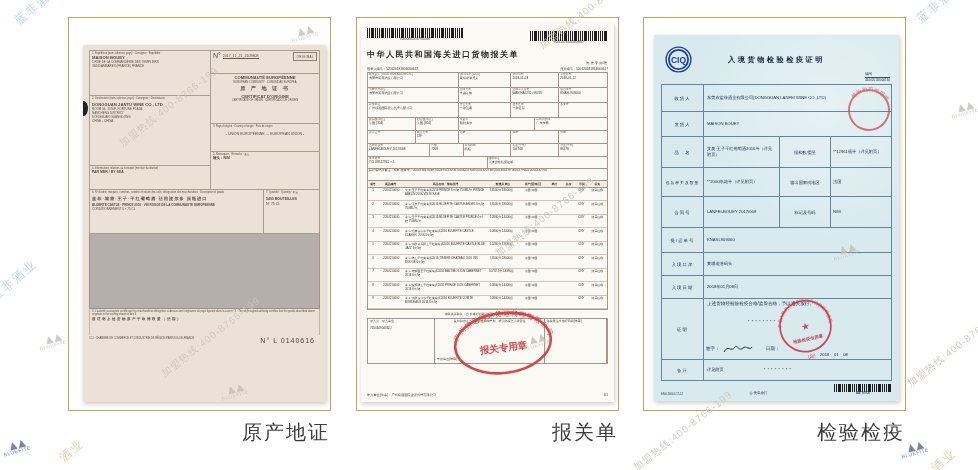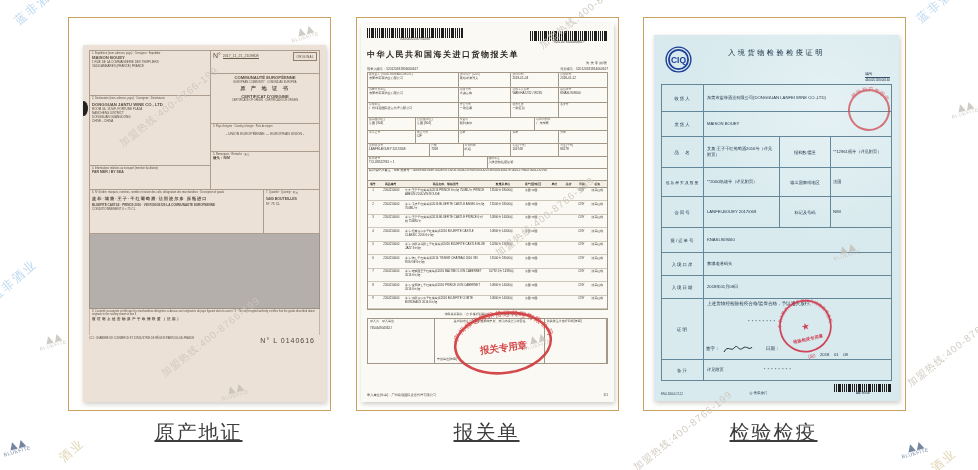--- a/index.html
+++ b/index.html
@@ -1,21 +1,21 @@
 <!DOCTYPE html>
 <html><head>
 <meta charset="utf-8">
 <style>
   html,body{margin:0;padding:0;background:#fff;}
   .stage{position:relative;width:978px;height:470px;background:#ffffff;overflow:hidden;
          font-family:"Liberation Sans","DejaVu Sans",sans-serif;-webkit-text-size-adjust:none;}
   
   .panel{position:absolute;top:17px;width:261px;height:392px;background:#fff;border:1px solid #c9a160;z-index:10;}
   #p1{left:68px}#p2{left:356px}#p3{left:643px}
-  .caption{position:absolute;top:419px;width:263px;text-align:center;font-size:20px;letter-spacing:2px;color:#3d3d3d;z-index:12;text-decoration:underline;}
+  .caption{position:absolute;top:419px;width:263px;text-align:right;font-size:20px;letter-spacing:2px;color:#3d3d3d;z-index:12;}
   .doc{position:absolute;overflow:hidden;box-shadow:1px 2px 5px rgba(110,100,85,.35);box-sizing:border-box;}
   
   .t2{font-size:2.6px;line-height:1.25}.t3{font-size:3px;line-height:1.3}.t35{font-size:3.5px;line-height:1.3}
   .t4{font-size:4.2px;line-height:1.35}.t45{font-size:4.6px;line-height:1.4}.t5{font-size:5.2px;line-height:1.3}
   .b{font-weight:bold}.ctr{text-align:center}
   
   .coo{left:14px;top:27px;width:243px;height:357px;background:#ece1d6;color:#5a4e42;padding:5px 6px;}
   .coo .cb{border:1px solid rgba(122,102,84,.55);padding:1px 2px;box-sizing:border-box;overflow:hidden}
   .coo-grid{display:flex}
   .coo-left{width:122px}.coo-right{width:109px;margin-left:0}
@@ -67,21 +67,21 @@
   .cf{border-right:1px solid rgba(140,128,110,.8);padding:1px 2px;overflow:visible;box-sizing:border-box}
   .cf:last-child{border-right:none}
   .cd-bottom{margin-top:auto;display:flex;justify-content:space-between;font-size:3.2px;padding-top:2px}
   .stampO{position:absolute;left:82px;top:-12px;width:106px;height:72px;transform:rotate(-7deg);opacity:.92;z-index:6}
   
   .ciq{left:10px;top:17px;width:245px;height:366px;background:#d8eaee;color:#1c2f44;padding:5px 7px;
        background-image:radial-gradient(circle at 70% 20%,rgba(255,255,255,.35),rgba(255,255,255,0) 40%);}
   .ciq-head{position:relative;height:44px}
   .ciq-titles{text-align:center;padding-top:5px}
   .ciq-t1{font-size:7.6px;font-weight:bold;letter-spacing:1.5px;color:#142a3e}
-  .ciq-t2{font-size:7.2px;font-weight:normal;letter-spacing:2.5px;margin-top:3px;color:#142a3e}
+  .ciq-t2{font-size:7.2px;font-weight:bold;letter-spacing:2.5px;margin-top:10px;color:#142a3e}
   .ciq-no{position:absolute;right:2px;bottom:2px;font-size:3.6px}
   .ciq-no .nv{display:block;font-size:3px;border-top:.5px solid #34506b;margin-top:1px}
   .ciq-table{border:1px solid rgba(78,118,138,.85)}
   .crow{display:flex;border-bottom:1px solid rgba(78,118,138,.85)}
   .crow:last-child{border-bottom:none}
   .clab{width:42px;border-right:1px solid rgba(78,118,138,.85);font-size:4.4px;display:flex;align-items:center;justify-content:center;text-align:center;letter-spacing:1px;box-sizing:border-box;flex-shrink:0}
   .cval{flex:1;padding:2px 3px;display:flex;align-items:center;overflow:hidden}
   .clab2{width:52px;border-left:1px solid rgba(78,118,138,.85);border-right:1px solid rgba(78,118,138,.85);font-size:4.2px;display:flex;align-items:center;justify-content:center;text-align:center;box-sizing:border-box;flex-shrink:0}
   .cval2{width:56px;padding:2px;display:flex;align-items:center;overflow:hidden;flex-shrink:0}
   .ciq-cert{display:flex;border:1px solid rgba(78,118,138,.85);border-top:none;height:60px;position:relative}

